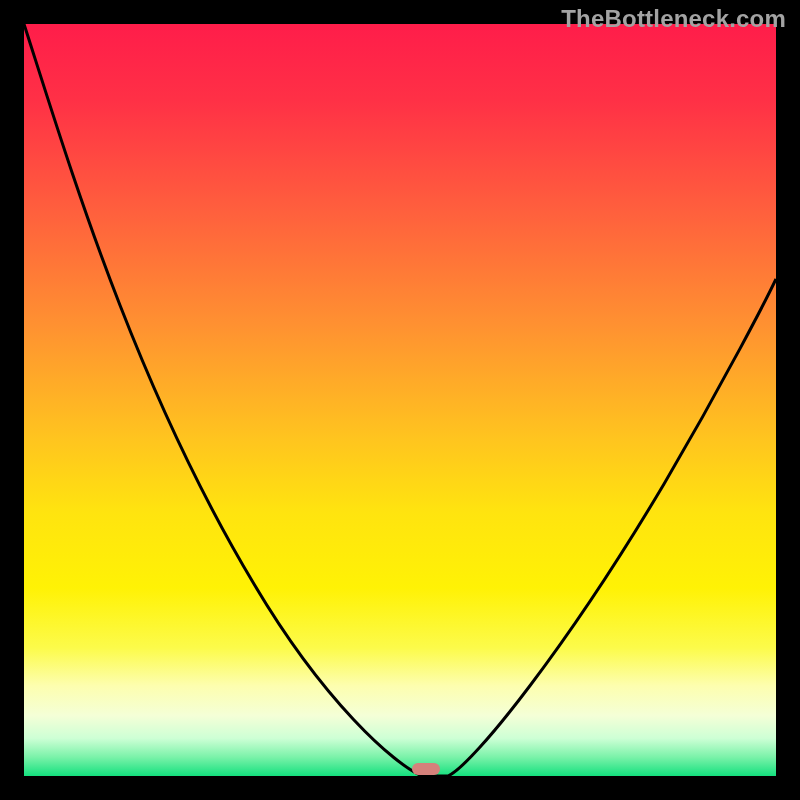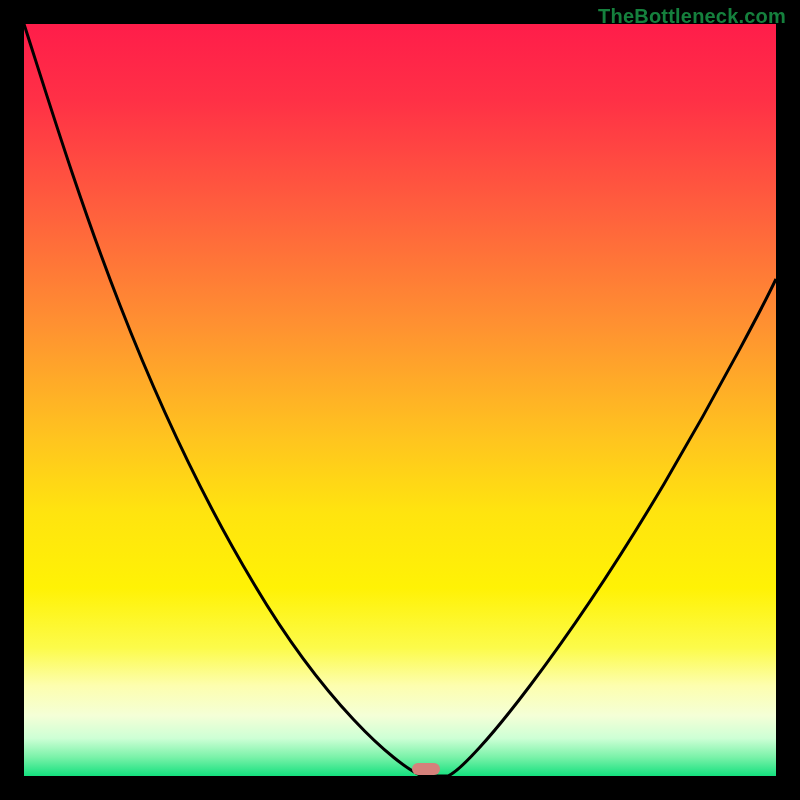--- a/index.html
+++ b/index.html
@@ -14,22 +14,22 @@
   .chart-outer {
     position: relative;
     width: 800px;
     height: 800px;
     background: #000;
   }
   .watermark {
     position: absolute;
     top: 5px;
     right: 14px;
-    color: #15803d;
-    font-size: 20px;
+    color: #a3a3a3;
+    font-size: 24px;
     font-weight: 600;
     letter-spacing: 0.2px;
     z-index: 5;
   }
   .plot-area {
     position: absolute;
     left: 24px;
     top: 24px;
     width: 752px;
     height: 752px;

